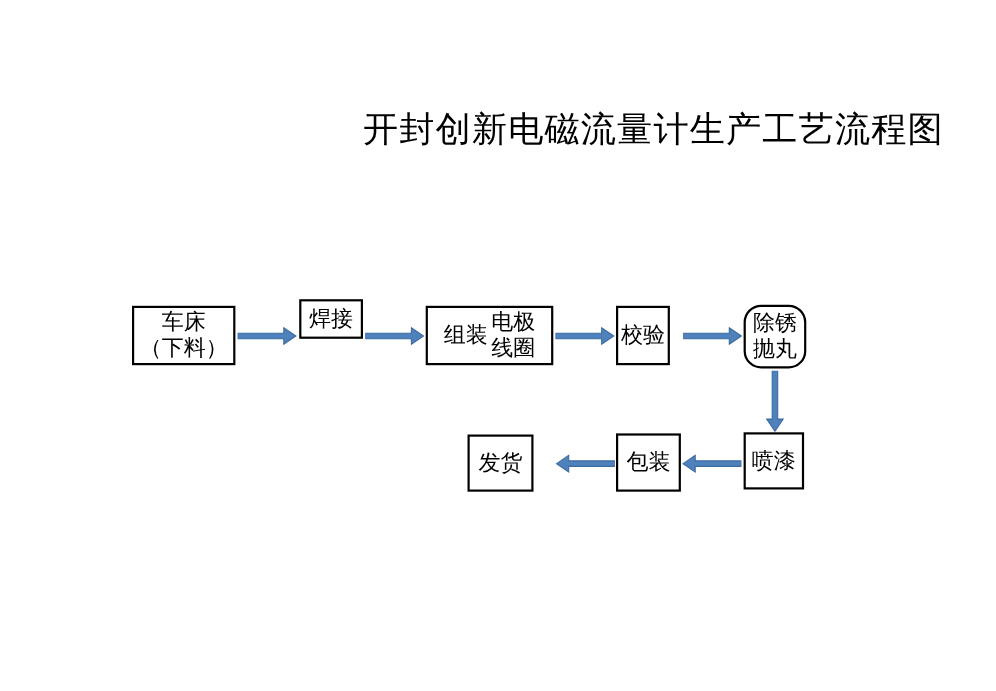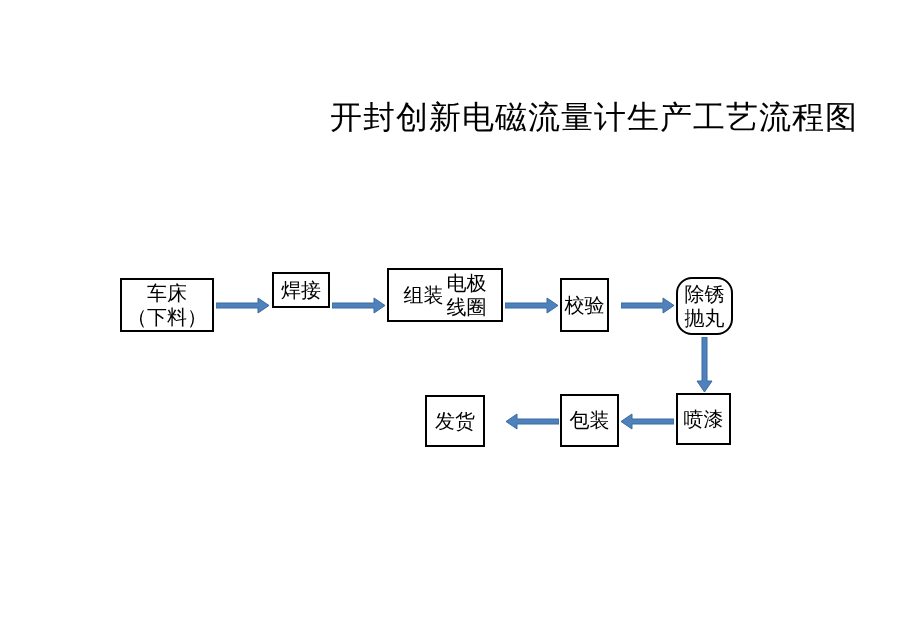--- a/index.html
+++ b/index.html
@@ -42,21 +42,21 @@
     text-align: center;
     white-space: nowrap;
   }
   .node .stack {
     display: flex;
     flex-direction: column;
     line-height: 1.2;
   }
   .n-lathe       { left: 120px; top: 278px; width: 94px;  height: 54px; }
   .n-welding     { left: 272px; top: 272px; width: 58px;  height: 36px; }
-  .n-assembly    { left: 387px; top: 268px; width: 116px; height: 54px; gap: 3px; }
+  .n-assembly    { left: 387px; top: 278px; width: 116px; height: 54px; gap: 3px; }
   .n-calibration { left: 560px; top: 278px; width: 49px;  height: 54px; }
   .n-shot        { left: 676px; top: 277px; width: 57px;  height: 58px; border-radius: 16px; }
   .n-painting    { left: 676px; top: 393px; width: 55px;  height: 52px; }
   .n-packaging   { left: 560px; top: 394px; width: 59px;  height: 53px; }
   .n-shipping    { left: 425px; top: 395px; width: 60px;  height: 52px; }
   .arrow {
     position: absolute;
     display: block;
   }
   .arrow polygon {

